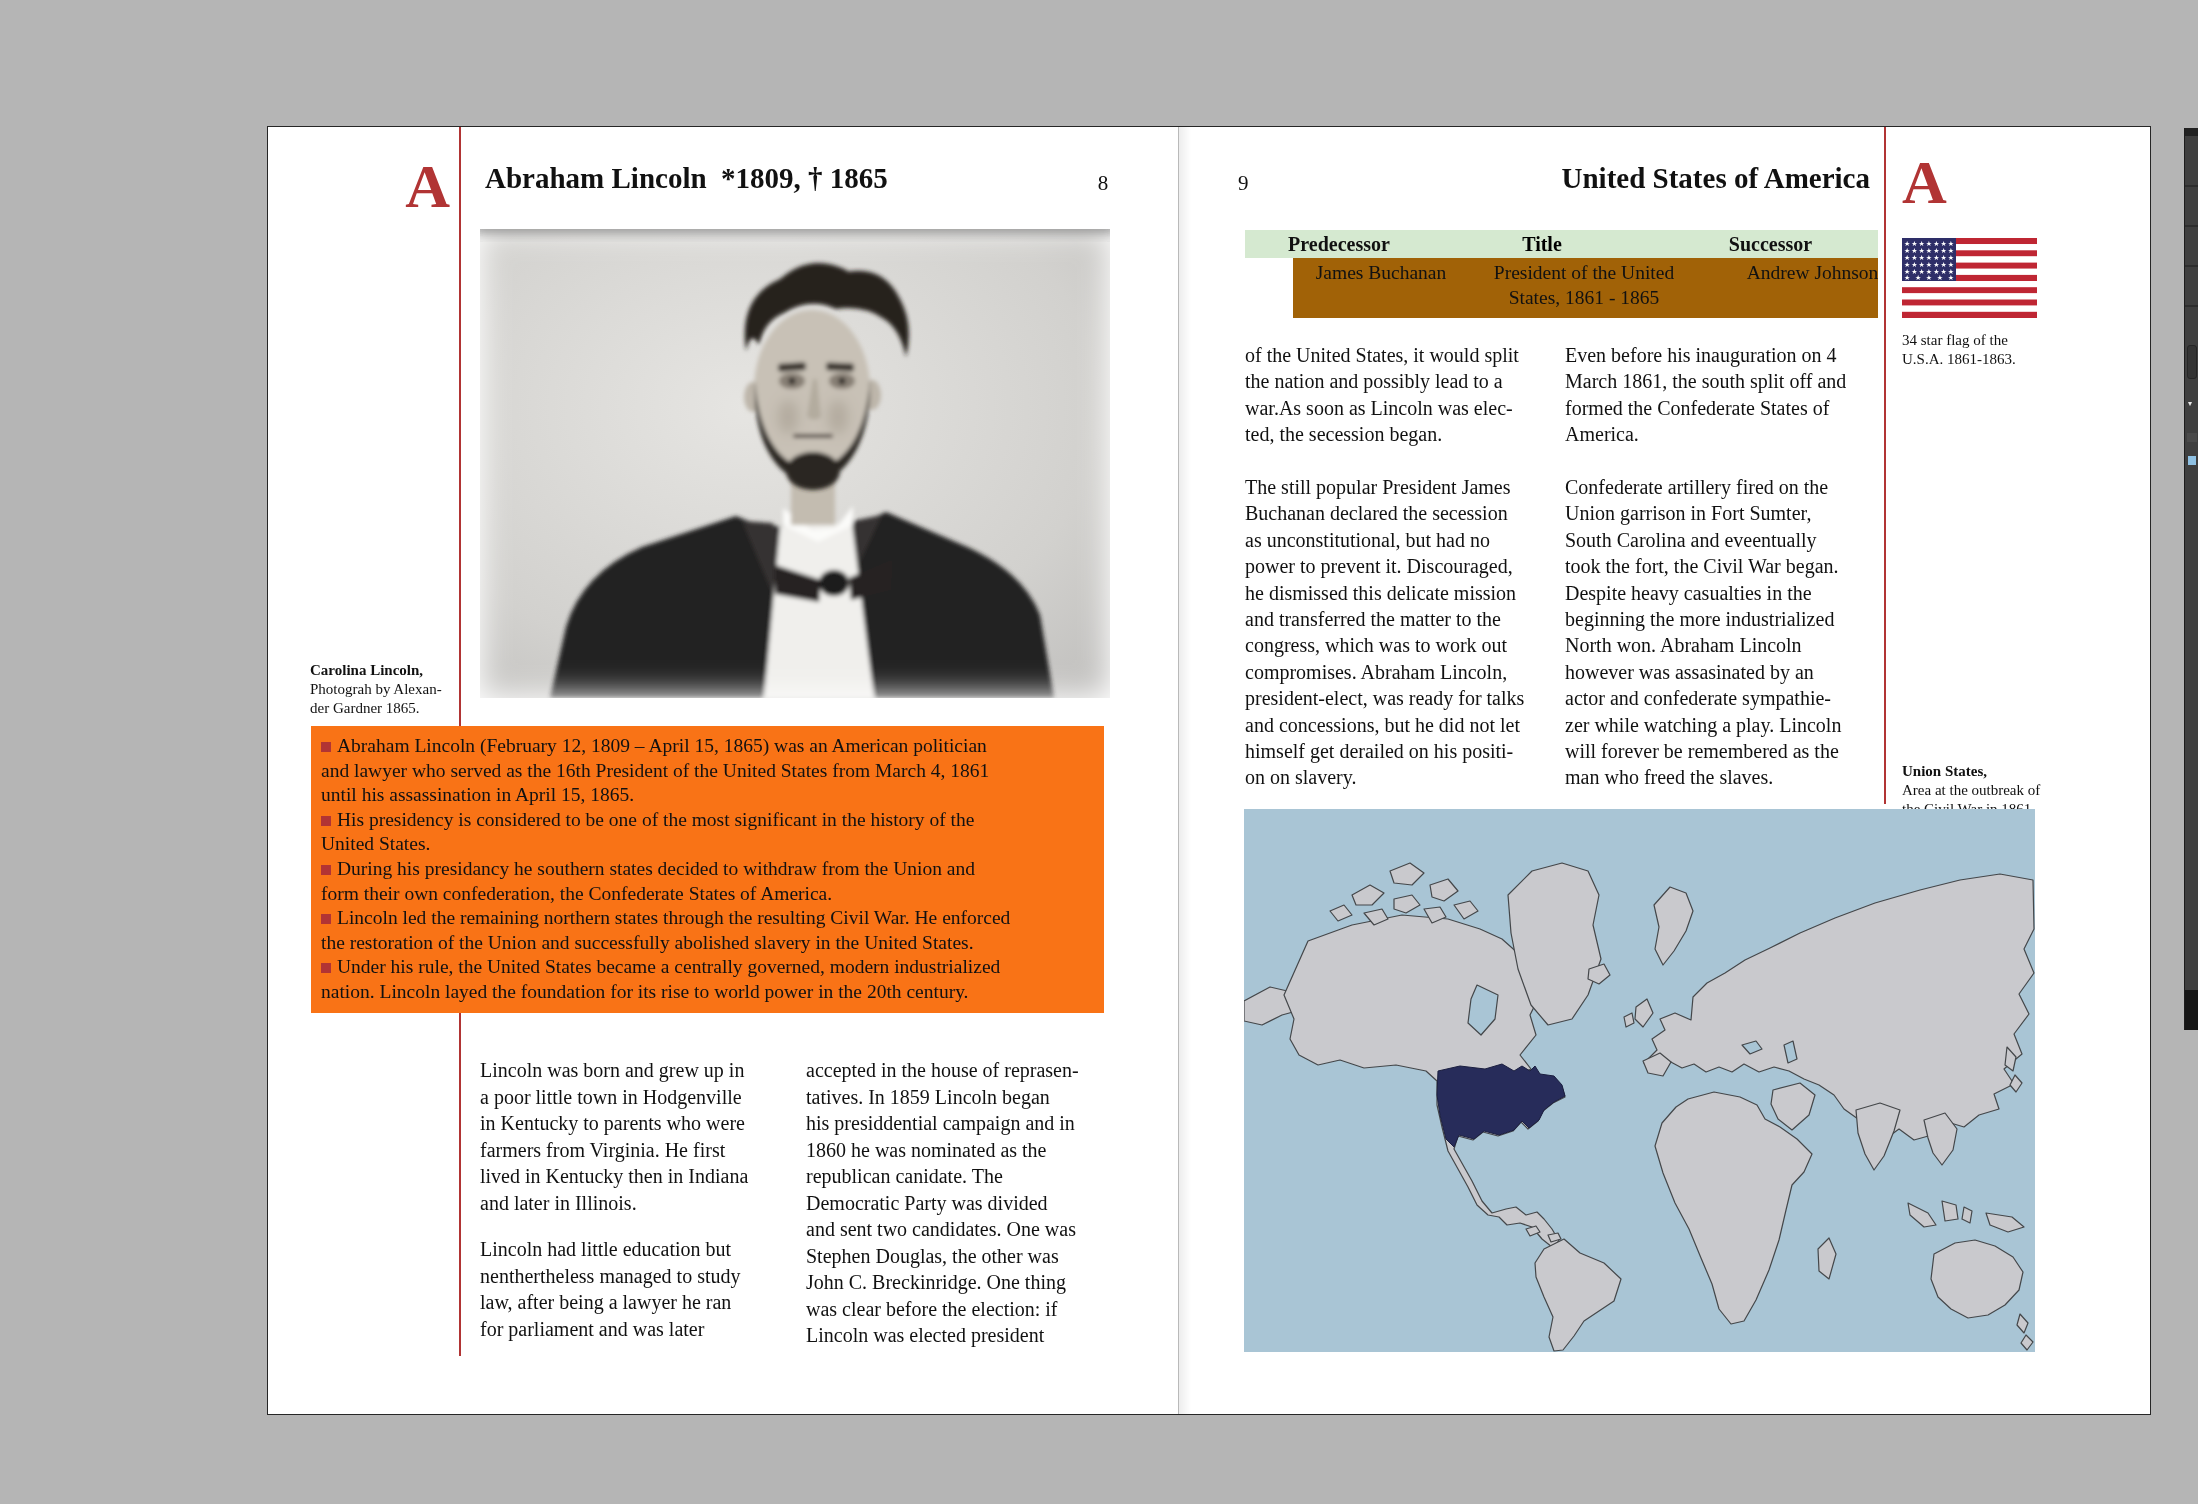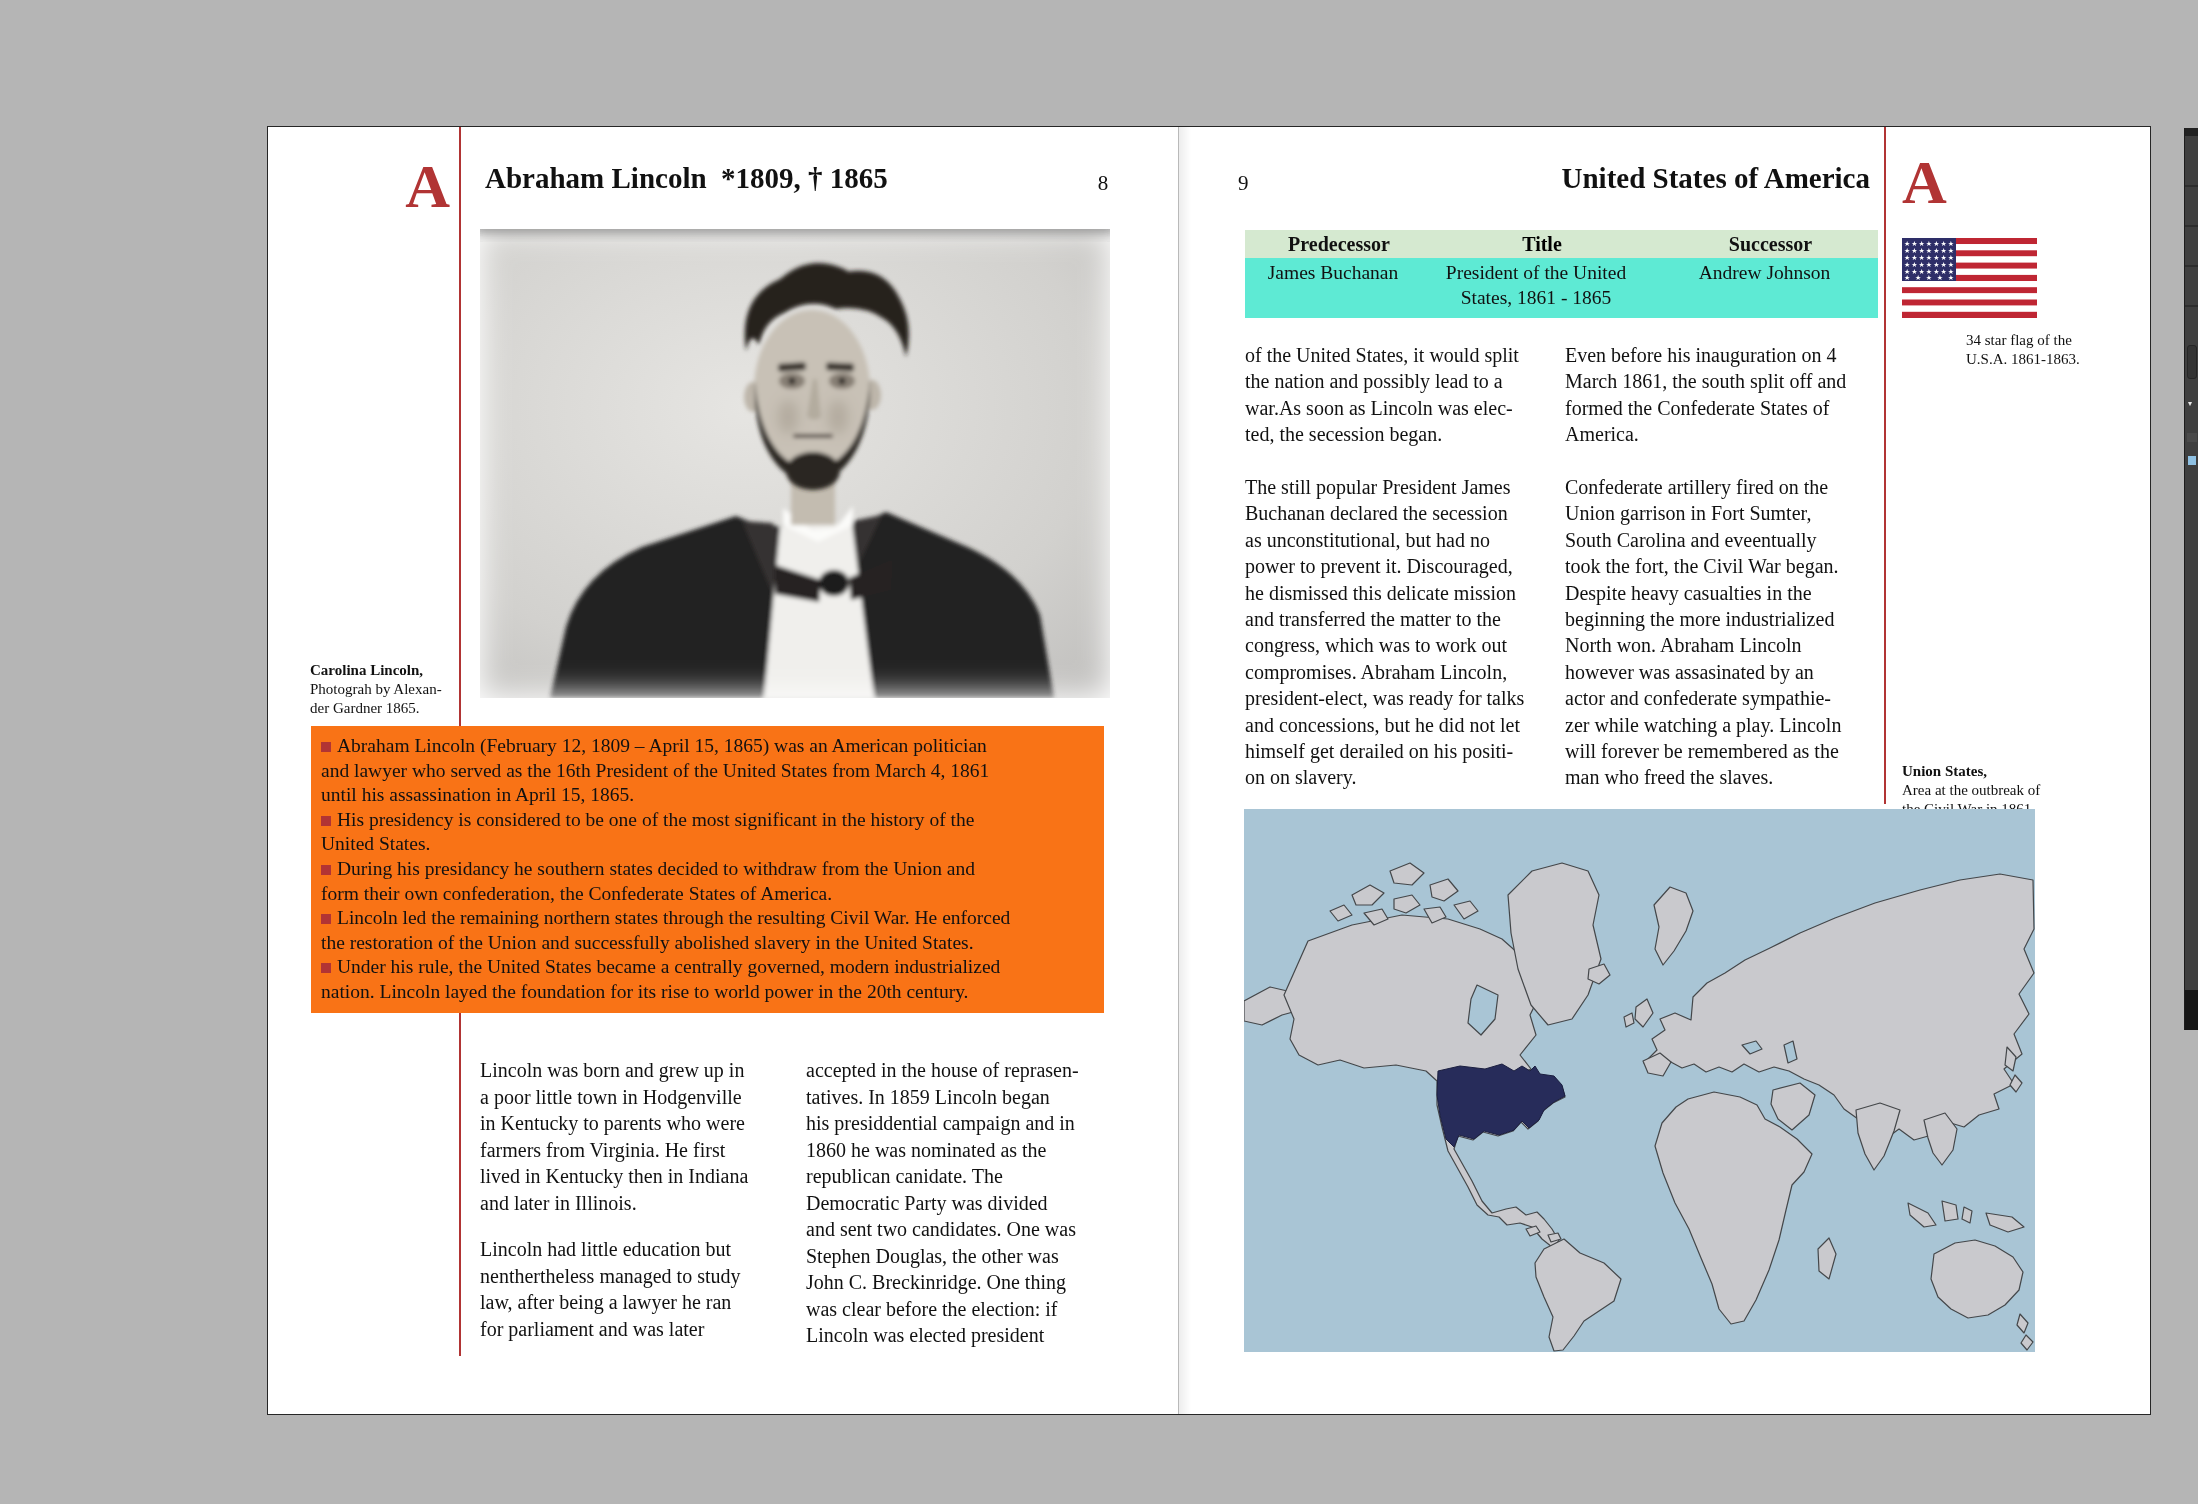--- a/index.html
+++ b/index.html
@@ -33,21 +33,21 @@
   .title-left{left:217px;top:36px;width:620px;}
   .title-right{left:1100px;top:36px;width:502px;text-align:right;}
   .page-num{font-size:21px;width:40px;}
   .num-8{left:815px;top:44px;text-align:center;}
   .num-9{left:970px;top:44px;text-align:left;}
   
   .photo{left:212px;top:102px;width:630px;height:469px;overflow:hidden;}
   
   .side-caption{font-size:15px;line-height:19px;white-space:pre-line;}
   .cap-photo{left:42px;top:515px;width:145px;}
-  .cap-flag{left:1698px;top:204px;width:155px;}
+  .cap-flag{left:1634px;top:204px;width:155px;}
   .cap-map{left:1634px;top:616px;width:160px;}
   .cap-bold{font-weight:bold;}
   
   .highlight-box{
     left:43px;top:599px;width:773px;
     background:#f97316;padding:8px 10px;
   }
   .hl-bullet{font-size:19.5px;line-height:24.6px;}
   .hl-text{white-space:pre-line;}
   .sq{display:inline-block;width:10px;height:10px;background:#b13434;
@@ -61,21 +61,21 @@
   .r-col{font-size:20px;line-height:26.4px;}
   .r-col p{margin:0;white-space:pre-line;}
   .r-col p + p{margin-top:26.4px;}
   .r-col1{left:977px;top:215px;width:305px;}
   .r-col2{left:1297px;top:215px;width:315px;}
   
   .infobox{left:977px;top:103px;width:633px;font-size:20px;}
   .ib-row{display:grid;grid-template-columns:176px 230px 227px;}
   .ib-head{background:#d5e9d0;font-weight:bold;}
   .ib-head .ib-cell{padding:3px 0 2px 12px;}
-  .ib-body{background:#5eead4;font-size:19.5px;}
+  .ib-body{background:#a16207;font-size:19.5px;margin-left:48px;}
   .ib-body .ib-cell{padding:2px 0 8px 0;line-height:25px;white-space:pre-line;}
   .ib-cell{text-align:center;}
   .ib-title-head{color:#000000;}
   
   .flag{left:1634px;top:111px;width:135px;height:80px;}
   
   .map{left:976px;top:682px;width:791px;height:543px;}
   
   .edge-strip{
     position:absolute;left:2184px;top:128px;width:14px;height:902px;

